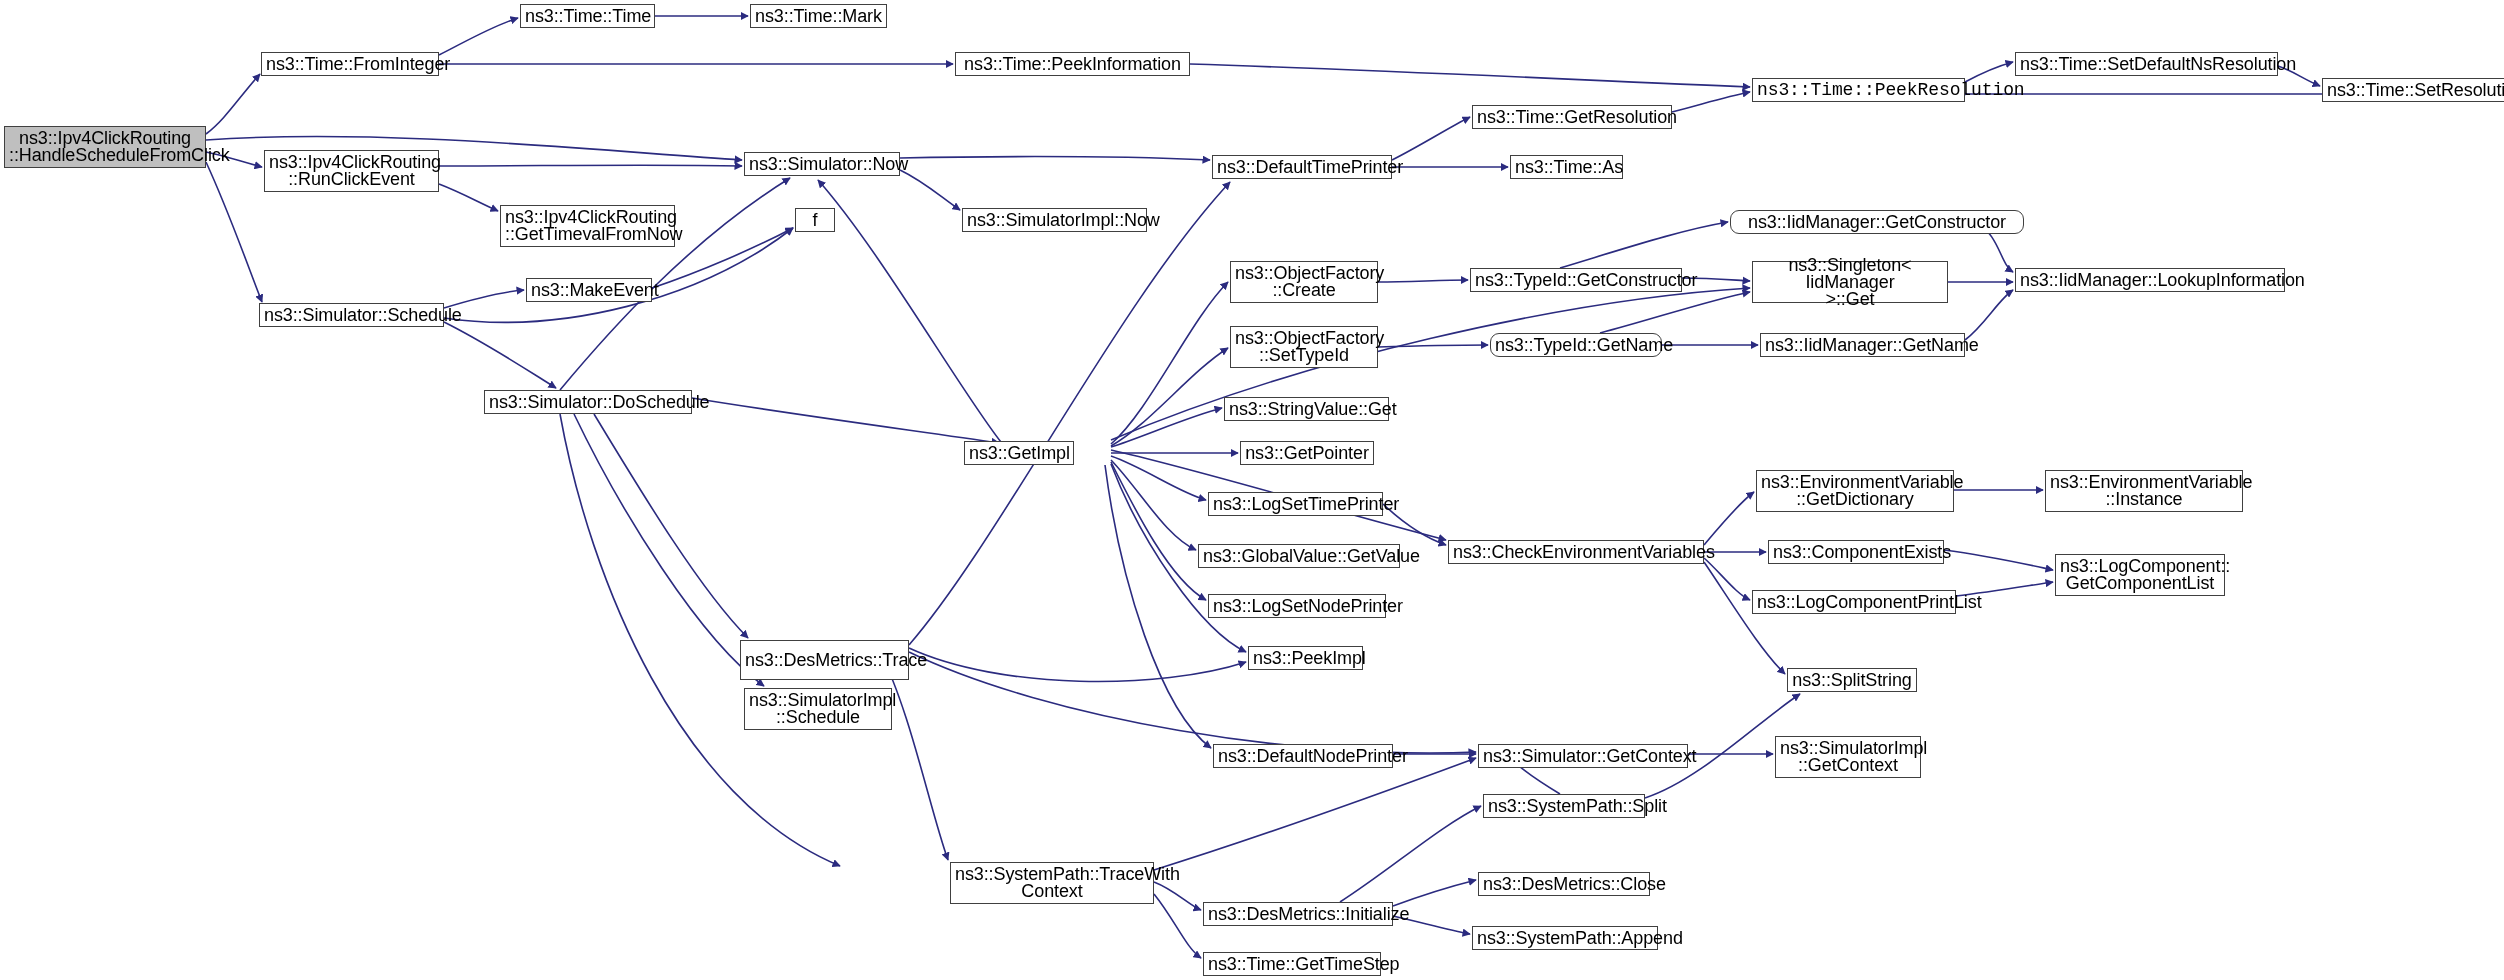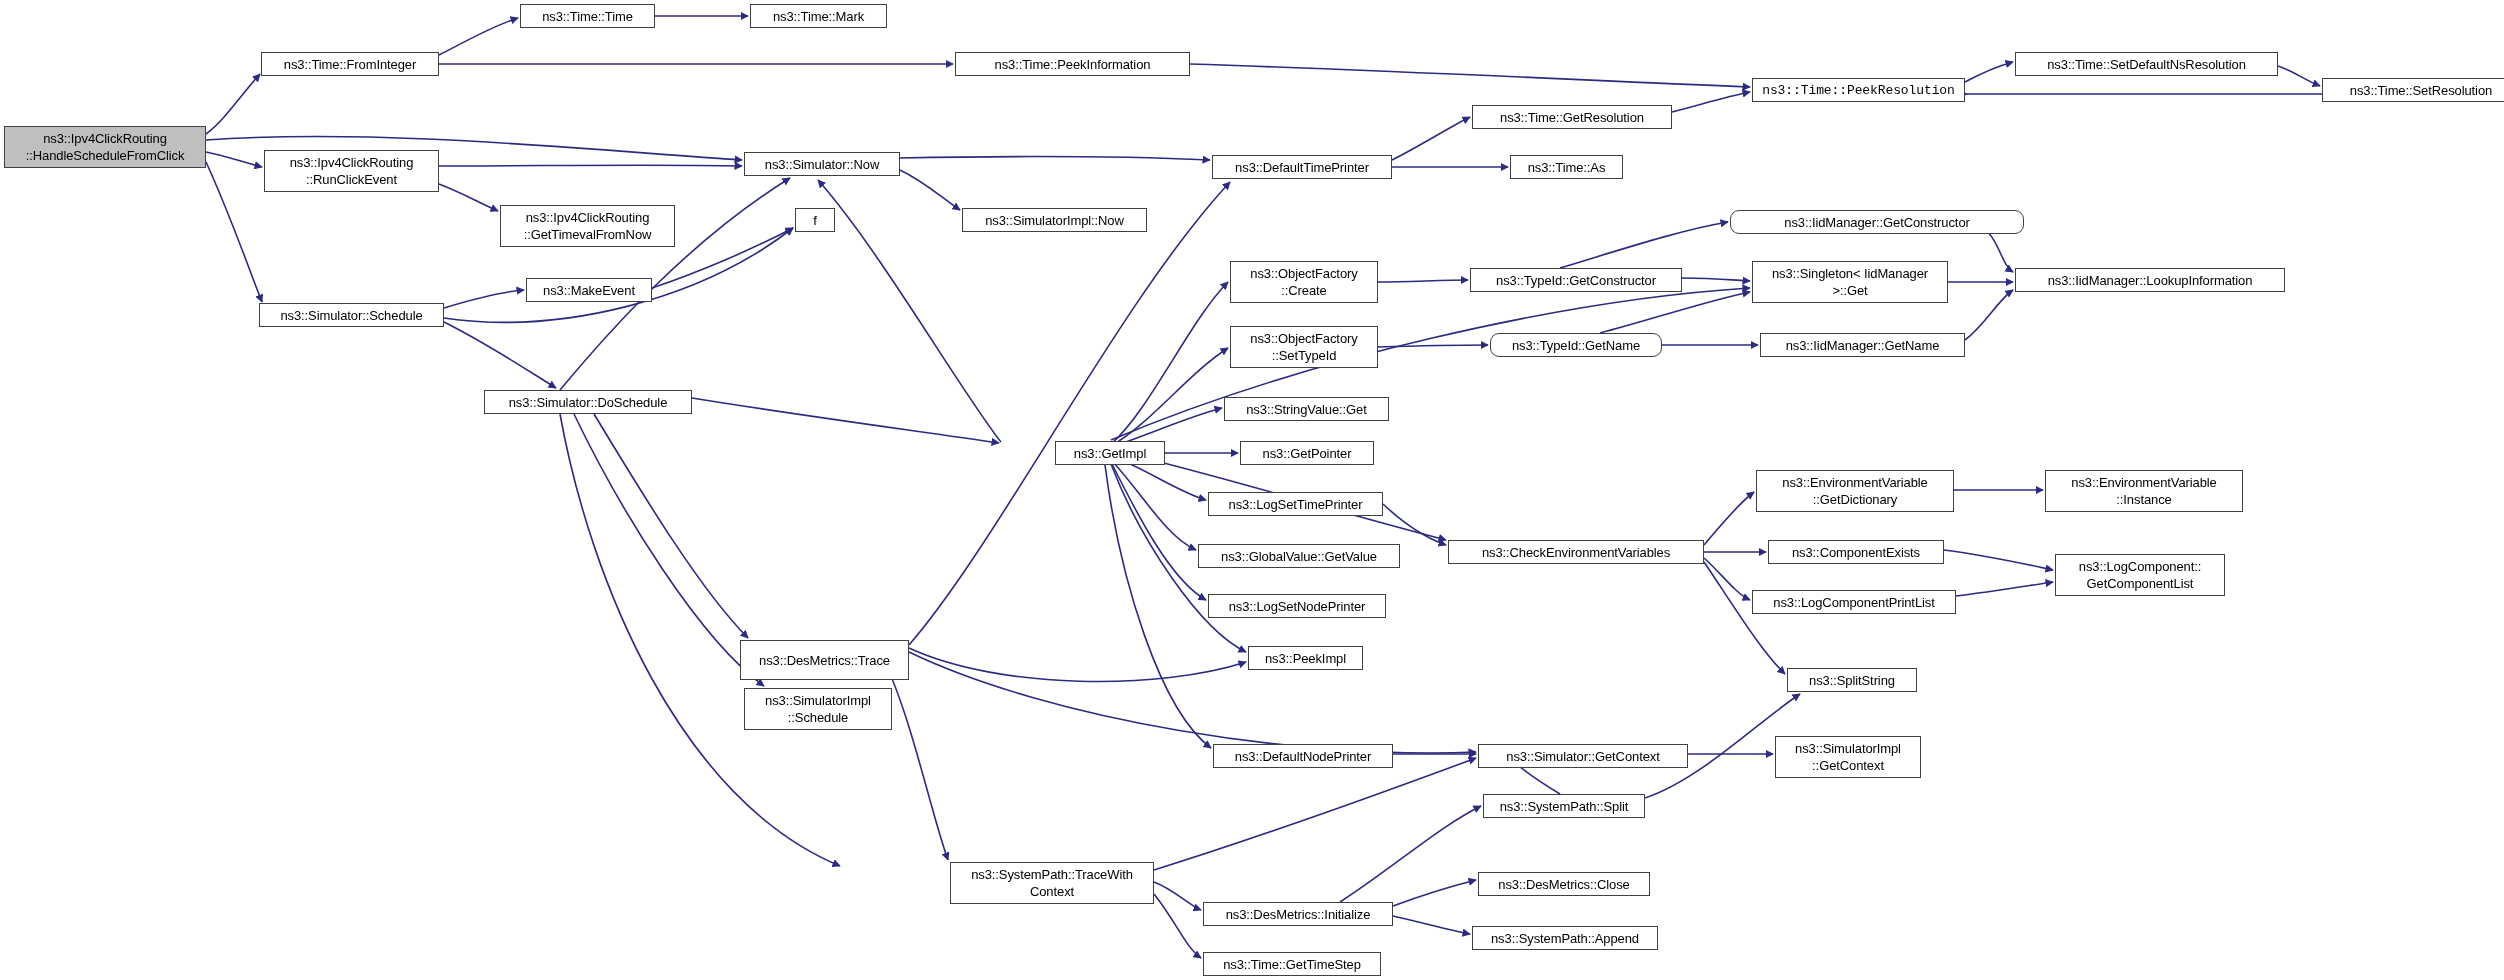--- a/index.html
+++ b/index.html
@@ -12,21 +12,21 @@
     font-family:"Liberation Sans", sans-serif;
     overflow:hidden;
   }
   #edges{position:absolute;left:0;top:0;width:2504px;height:980px;pointer-events:none;}
   .node{
     position:absolute;
     box-sizing:border-box;
     border:1px solid #404040;
     background:#ffffff;
     color:#000000;
-    font-size:13px;
+    font-size:18px;
     line-height:17px;
     display:flex;
     align-items:center;
     justify-content:center;
     text-align:center;
     white-space:pre-line;
     padding:1px 4px;
     letter-spacing:-0.1px;
   }
   .node.root{
@@ -148,21 +148,21 @@
 &gt;::Get</span></div>
       <div class="node" style="left: 2015px; top: 268px; width: 270px; height: 24px;"><span class="lbl">ns3::IidManager::LookupInformation</span></div>
       <div class="node" style="left: 259px; top: 303px; width: 185px; height: 24px;"><span class="lbl">ns3::Simulator::Schedule</span></div>
       <div class="node" style="left: 526px; top: 278px; width: 126px; height: 24px;"><span class="lbl">ns3::MakeEvent</span></div>
       <div class="node" style="left: 1230px; top: 326px; width: 148px; height: 42px;"><span class="lbl">ns3::ObjectFactory
 ::SetTypeId</span></div>
       <div class="node" style="left: 1490px; top: 333px; width: 172px; height: 24px; border-radius: 9px;"><span class="lbl">ns3::TypeId::GetName</span></div>
       <div class="node" style="left: 1760px; top: 333px; width: 205px; height: 24px;"><span class="lbl">ns3::IidManager::GetName</span></div>
       <div class="node" style="left: 1224px; top: 397px; width: 165px; height: 24px;"><span class="lbl">ns3::StringValue::Get</span></div>
       <div class="node" style="left: 484px; top: 390px; width: 208px; height: 24px;"><span class="lbl">ns3::Simulator::DoSchedule</span></div>
-      <div class="node" style="left: 1055px; top: 441px; width: 110px; height: 24px; justify-content: center;"><span class="lbl">ns3::GetImpl</span></div>
+      <div class="node" style="left: 964px; top: 441px; width: 110px; height: 24px; justify-content: center;"><span class="lbl">ns3::GetImpl</span></div>
       <div class="node" style="left: 1240px; top: 441px; width: 134px; height: 24px;"><span class="lbl">ns3::GetPointer</span></div>
       <div class="node" style="left: 1208px; top: 492px; width: 175px; height: 24px;"><span class="lbl">ns3::LogSetTimePrinter</span></div>
       <div class="node" style="left: 1756px; top: 470px; width: 198px; height: 42px;"><span class="lbl">ns3::EnvironmentVariable
 ::GetDictionary</span></div>
       <div class="node" style="left: 2045px; top: 470px; width: 198px; height: 42px;"><span class="lbl">ns3::EnvironmentVariable
 ::Instance</span></div>
       <div class="node" style="left: 1448px; top: 540px; width: 256px; height: 24px;"><span class="lbl">ns3::CheckEnvironmentVariables</span></div>
       <div class="node" style="left: 1768px; top: 540px; width: 176px; height: 24px;"><span class="lbl">ns3::ComponentExists</span></div>
       <div class="node" style="left: 1198px; top: 544px; width: 202px; height: 24px;"><span class="lbl">ns3::GlobalValue::GetValue</span></div>
       <div class="node" style="left: 2055px; top: 554px; width: 170px; height: 42px;"><span class="lbl">ns3::LogComponent::

